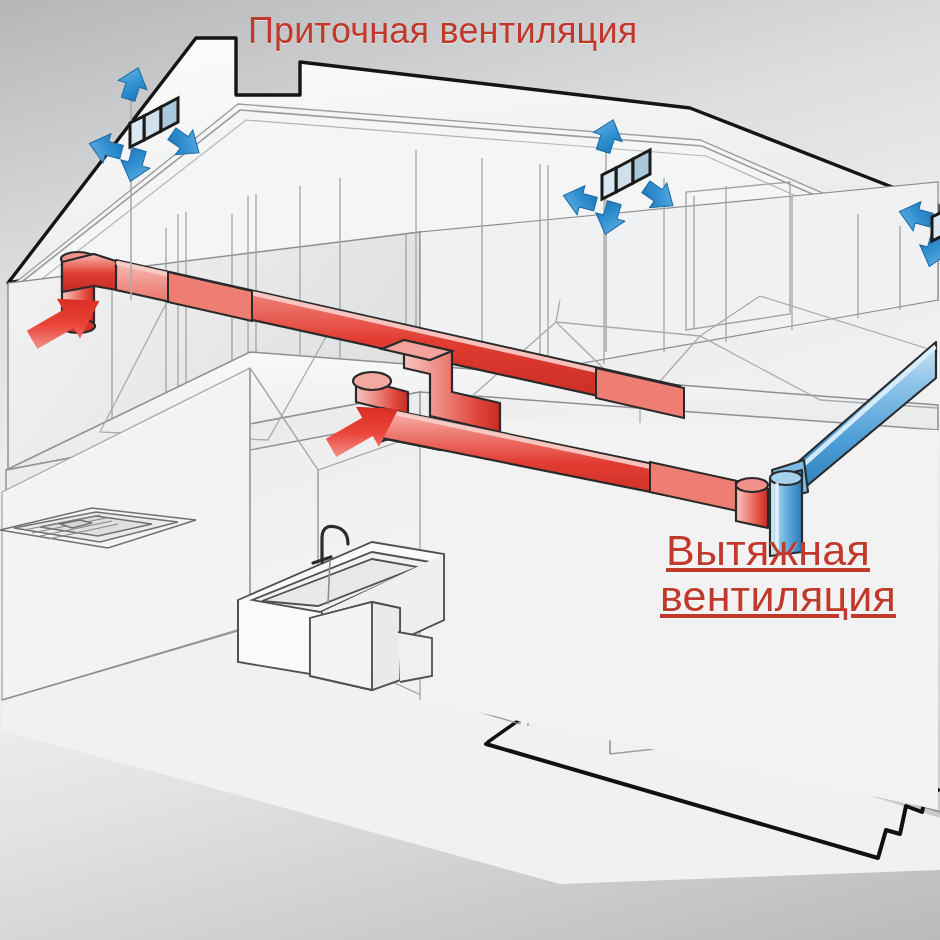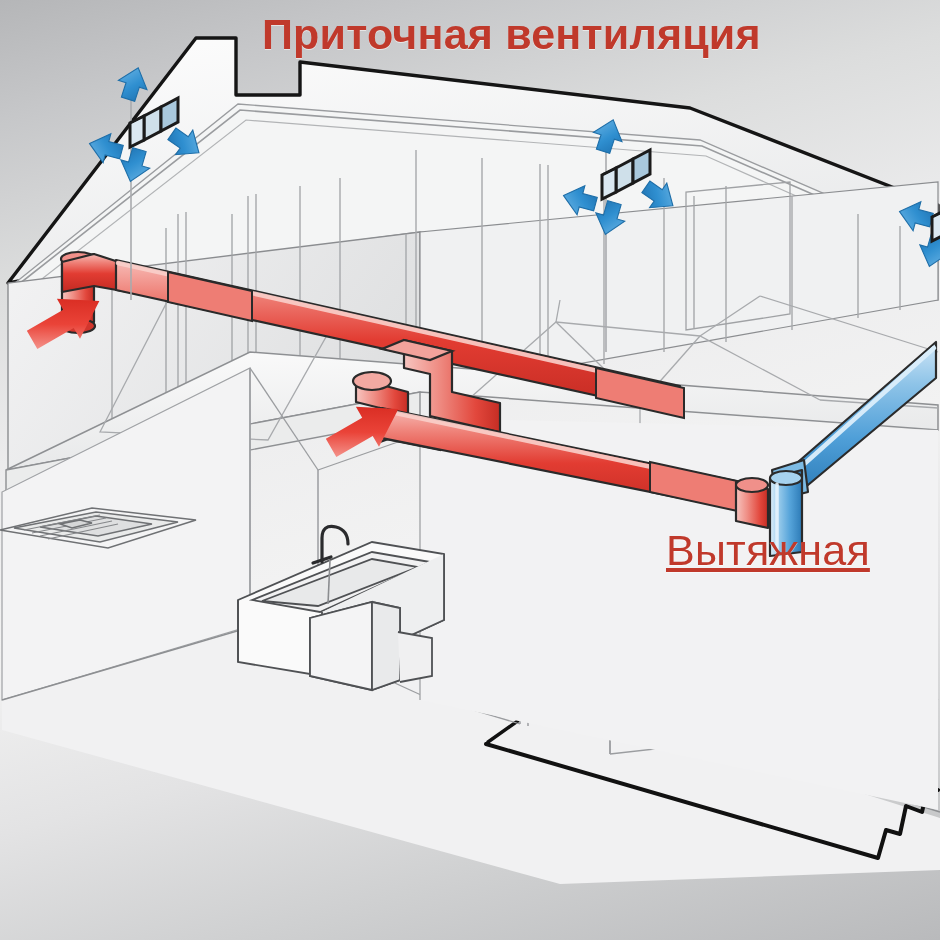--- a/index.html
+++ b/index.html
@@ -8,21 +8,21 @@
     font-family:"Liberation Sans", sans-serif;
     background:linear-gradient(165deg,#b5b6b8 0%,#c6c7c9 10%,#dcdddd 24%,#ededee 40%,#f2f2f2 55%,#e3e3e4 70%,#cfd0d1 84%,#b9babc 100%);
   }
   #stage svg{position:absolute;inset:0;display:block;}
 
   .lbl{
     position:absolute;color:#c0392b;letter-spacing:.2px;
     font-weight:400;line-height:1.06;white-space:nowrap;
     text-shadow:0 1px 0 rgba(255,255,255,.55);
   }
-  #title-supply{ left:262px; top:12px; font-size:43px;font-weight:bold; }
+  #title-supply{ left:248px; top:12px; font-size:36px; }
   #title-exhaust{ left:666px; top:528px; font-size:43px;text-decoration:underline; }
   #title-exhaust .l2{ display:block; margin-left:-6px; }
 </style>
 </head>
 <body>
 
 <div id="stage">
 
   <svg viewBox="0 0 940 940" width="940" height="940">
     <defs>
@@ -323,15 +323,16 @@
       <g transform="translate(946,200)">
         <use href="#diffuserUnit"></use>
       </g>
     </g>
   </svg>
 
   <div class="lbl" id="title-supply">Приточная вентиляция</div>
 
   <div class="lbl" id="title-exhaust">
     <span>Вытяжная</span>
+    <span class="l2">вентиляция</span>
   </div>
 
 </div>
 
 </body></html>

